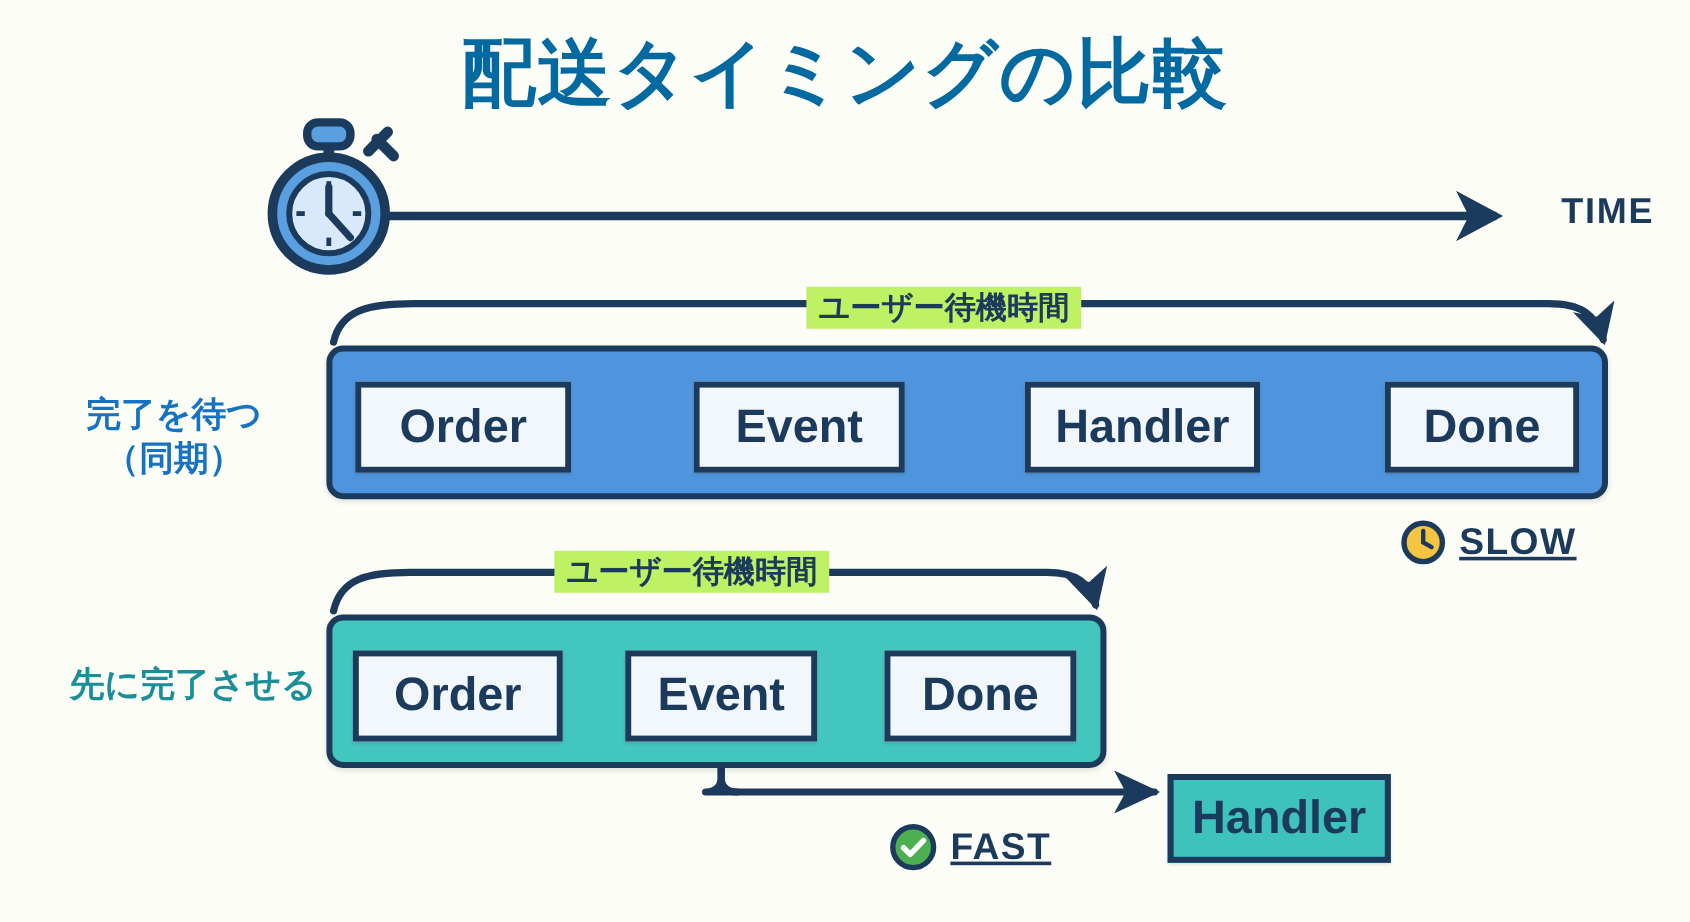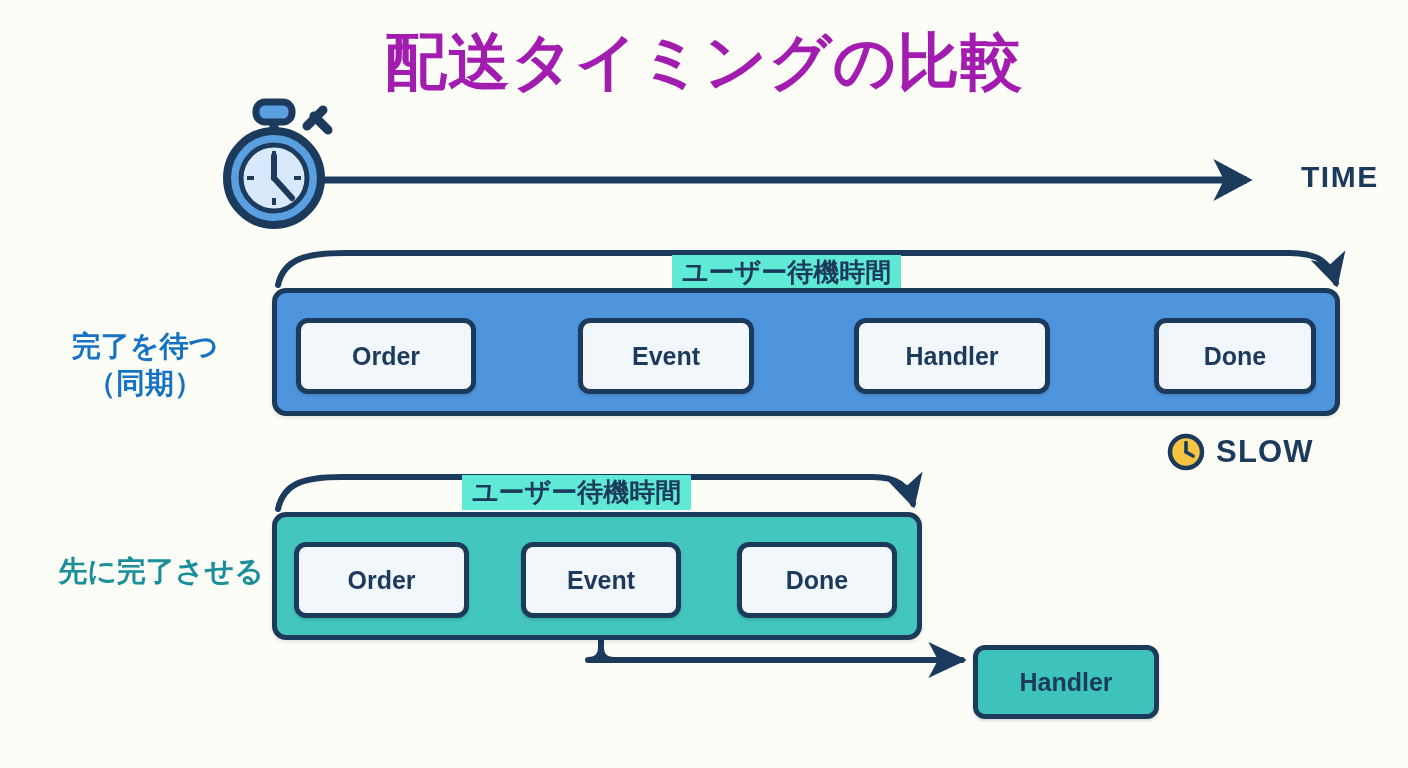--- a/index.html
+++ b/index.html
@@ -24,21 +24,21 @@
   }
 
   
   .title {
     position: absolute;
     left: 0; top: 28px;
     width: 1408px;
     text-align: center;
     font-size: 62px;
     font-weight: 700;
-    color: #a21caf;
+    color: #0369a1;
     letter-spacing: 1px;
     line-height: 1.1;
   }
 
   
   .time-label {
     position: absolute;
     left: 1274px; top: 160px;
     font-size: 30px;
     font-weight: 700;
@@ -68,23 +68,22 @@
     color: #1a8f99;
   }
 
   
   .bracket-caption {
     position: absolute;
     font-size: 26px;
     font-weight: 700;
     color: #1b3a5c;
     white-space: nowrap;
-    background: #5eead4;
+    background: #bef264;
     padding: 0 10px;
-    margin-top: 16px;
   }
   .bracket-caption.sync  { left: 672px; top: 239px; }
   .bracket-caption.async { left: 462px; top: 459px; }
 
   
   .band {
     position: absolute;
     border: 5px solid #1b3a5c;
     border-radius: 14px;
     box-sizing: border-box;
@@ -99,24 +98,24 @@
     left: 272px; top: 512px;
     width: 650px; height: 128px;
     background: #42c6bd;
   }
 
   
   .step {
     position: absolute;
     box-sizing: border-box;
     border: 5px solid #1b3a5c;
-    border-radius: 12px;
+    border-radius: 0;
     background: #f2f7fc;
     color: #1b3a5c;
-    font-size: 25px;
+    font-size: 39px;
     font-weight: 700;
     display: flex;
     align-items: center;
     justify-content: center;
     box-shadow: 0 2px 3px rgba(0,0,0,0.13);
   }
   .step.filled-teal {
     background: #3dc3bb;
   }
 
@@ -135,20 +134,21 @@
   
   .badge {
     position: absolute;
     display: flex;
     align-items: center;
     gap: 10px;
     font-size: 31px;
     font-weight: 700;
     color: #1b3a5c;
     letter-spacing: 1.2px;
+    text-decoration: underline;
   }
   .badge.slow { left: 1166px; top: 432px; }
   .badge.fast { left: 740px;  top: 685px; }
   .badge-icon { width: 40px; height: 40px; display: block; flex: none; }
   .badge.fast .badge-icon { width: 42px; height: 42px; }
 </style>
 </head>
 <body>
 
 <div id="canvas">
@@ -241,14 +241,21 @@
   <div class="bracket-caption async">ユーザー待機時間</div>
 
   <div class="band async"></div>
 
   <div class="step a-order">Order</div>
   <div class="step a-event">Event</div>
   <div class="step a-done">Done</div>
 
   <div class="step a-handler filled-teal">Handler</div>
 
+  <div class="badge fast">
+    <svg class="badge-icon" viewBox="0 0 42 42">
+      <circle cx="21" cy="21" r="17" fill="#4caf50" stroke="#1b3a5c" stroke-width="4.5"></circle>
+      <path d="M13 21.5 L18.5 27 L29.5 15.5" fill="none" stroke="#ffffff" stroke-width="4.6" stroke-linecap="round" stroke-linejoin="round"></path>
+    </svg>
+    <span>FAST</span>
+  </div>
 
 </div>
 
 </body></html>

